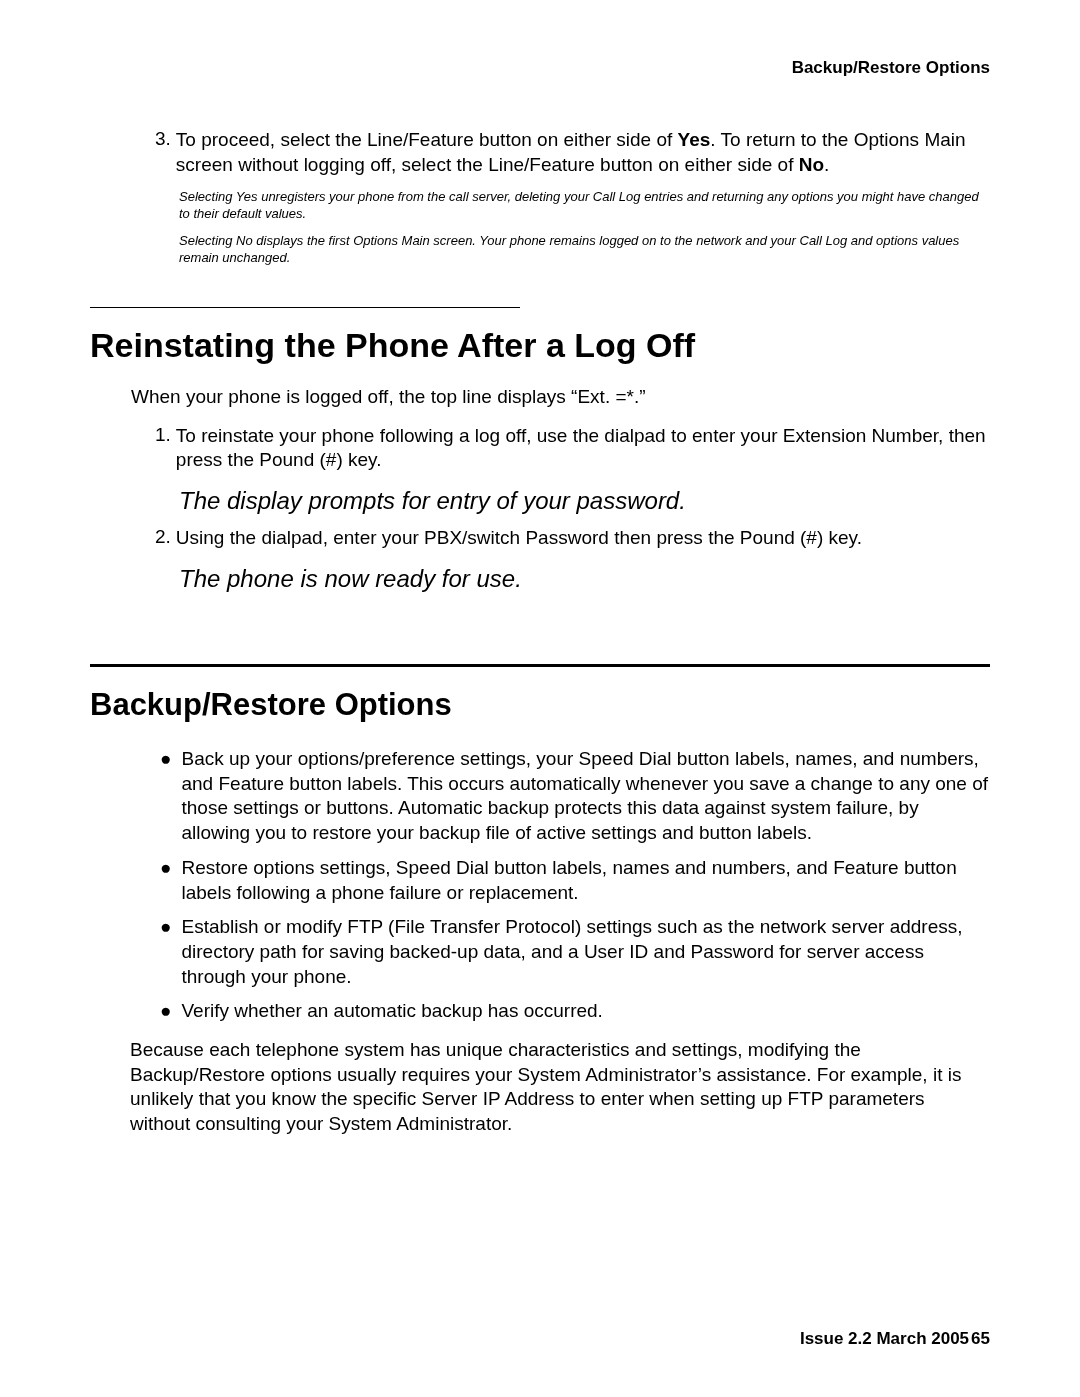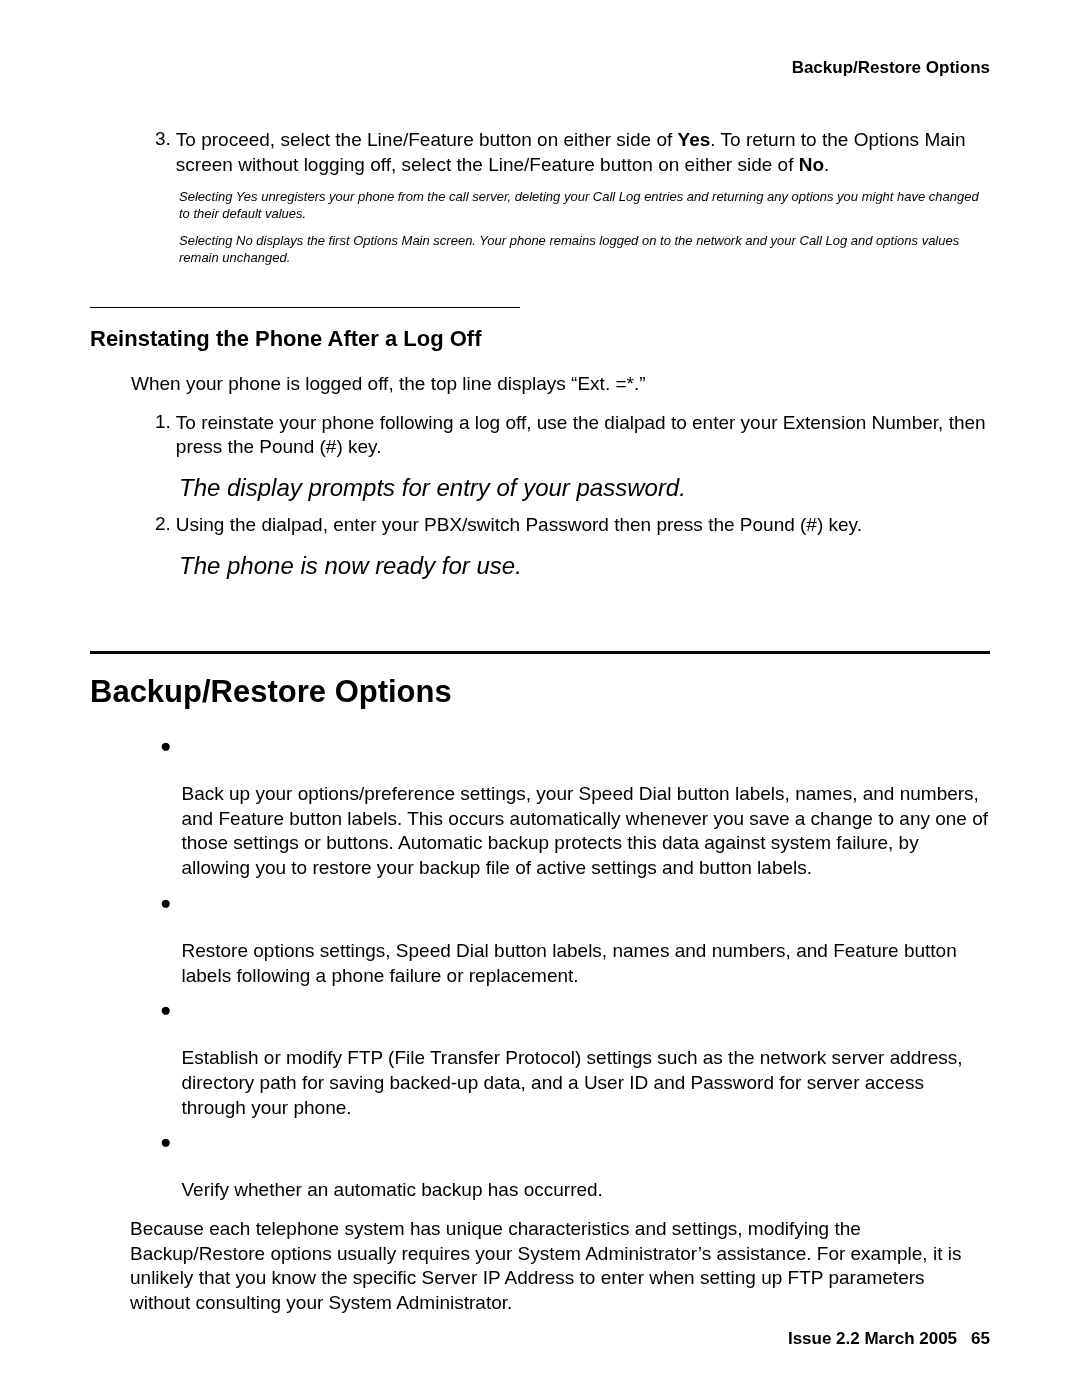--- a/index.html
+++ b/index.html
@@ -63,21 +63,21 @@
     margin-top: 6px;
     margin-bottom: 10px;
   }
   .short-rule {
     border: none;
     border-top: 1.5px solid #000;
     width: 430px;
     margin-bottom: 18px;
   }
   .subheading {
-    font-size: 22px;
+    font-size: 34px;
     font-weight: bold;
     margin-bottom: 20px;
   }
   .intro-line {
     font-size: 19px;
     margin-left: 41px;
     margin-bottom: 14px;
     line-height: 1.3;
   }
   .steps-block {
@@ -110,31 +110,30 @@
     line-height: 1.3;
     margin-bottom: 10px;
   }
   .bullet-dot {
     flex: 0 0 auto;
     margin-right: 10px;
     font-size: 19px;
   }
   .bullet-text {
     flex: 1;
-    margin-top: 48px;
   }
   .footer {
     position: absolute;
     bottom: 48px;
     right: 90px;
     font-size: 17px;
     font-weight: bold;
   }
   .footer .pagenum {
-    margin-left: 14px;
+    margin-left: 2px;
   }
 </style>
 </head>
 <body>
 
 <div class="page">
 
   <div class="header">Backup/Restore Options</div>
 
   <div class="step-three-block">

